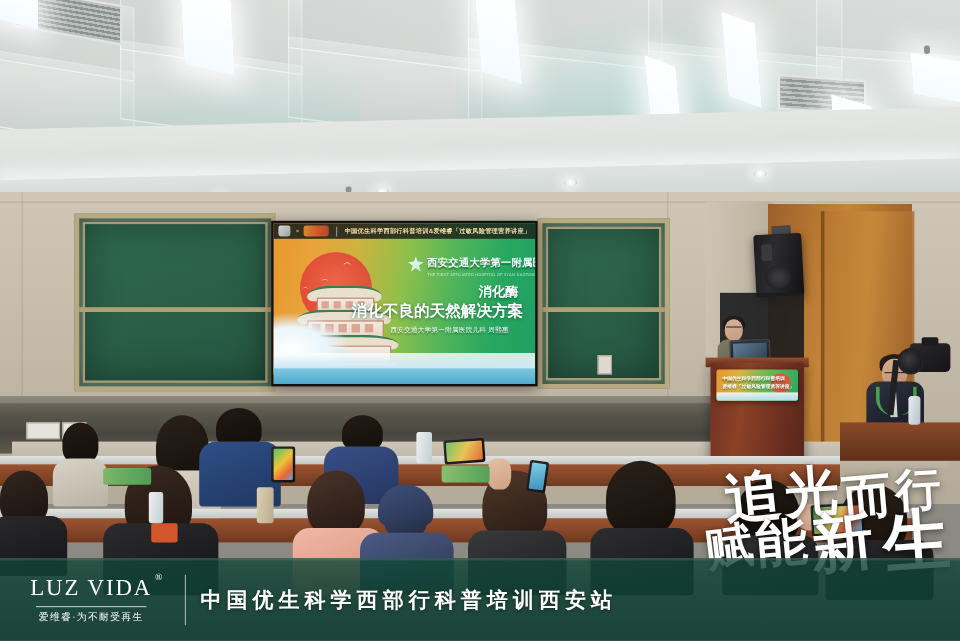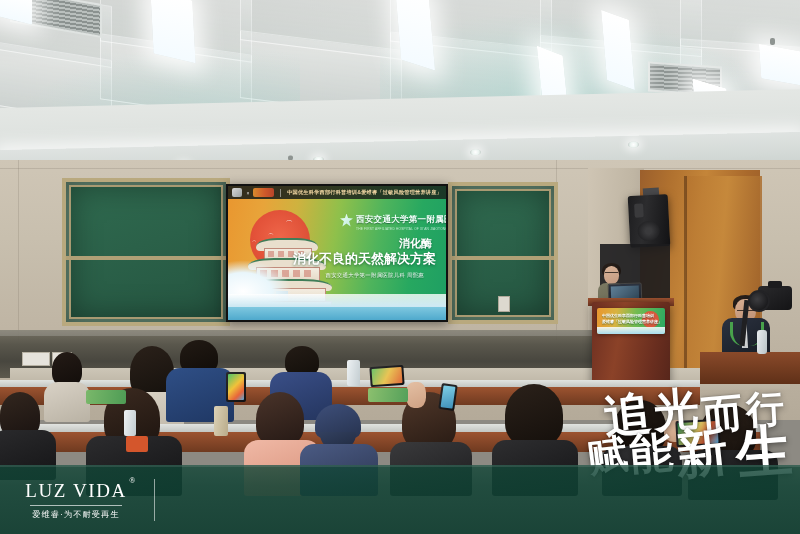--- a/index.html
+++ b/index.html
@@ -449,16 +449,17 @@
         <span>LUZ VIDA</span>
         <span id="brandReg">®</span>
       </div>
       <div id="brandRule"></div>
       <div id="brandTag">爱维睿·为不耐受再生</div>
     </div>
 
     <div id="bDivider"></div>
 
     <div id="bText">
+      <div id="bLine1">中国优生科学西部行科普培训西安站</div>
     </div>
   </div>
 
 </div>
 
 </body></html>

